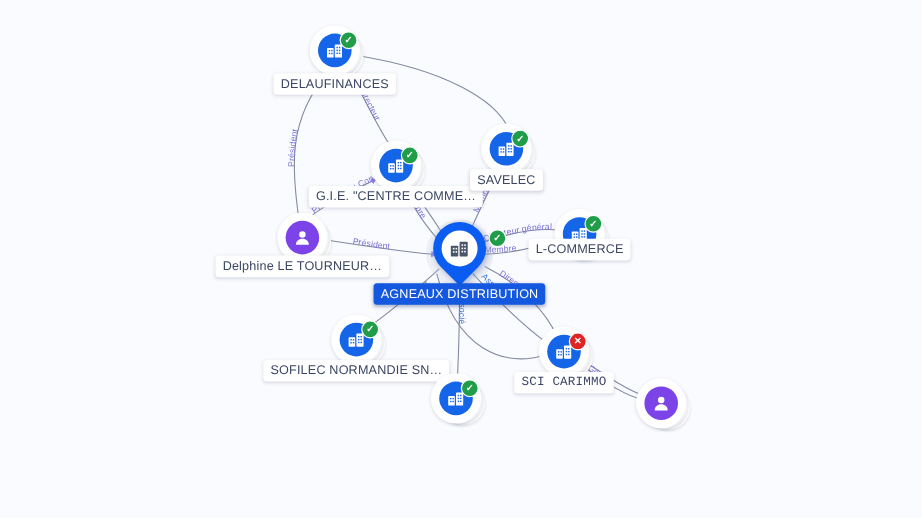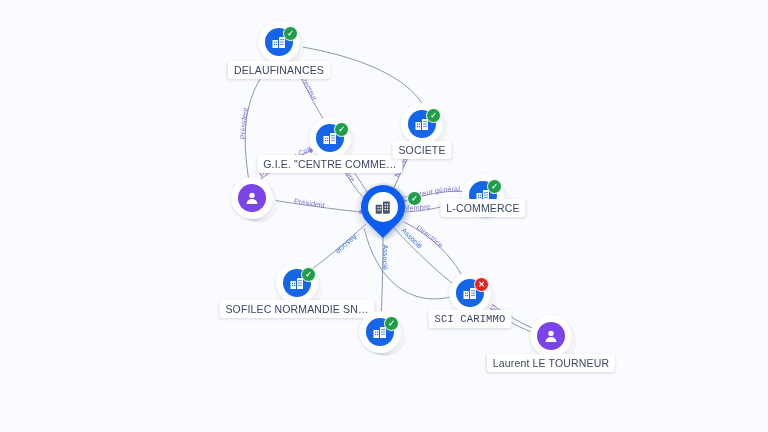--- a/index.html
+++ b/index.html
@@ -285,21 +285,21 @@
             <rect x="11.4" y="5" width="1.2" height="1.2"></rect>
             <rect x="9.4" y="7.4" width="1.2" height="1.2"></rect>
             <rect x="11.4" y="7.4" width="1.2" height="1.2"></rect>
             <rect x="9.4" y="9.8" width="1.2" height="1.2"></rect>
             <rect x="11.4" y="9.8" width="1.2" height="1.2"></rect>
           </g>
         </svg>
     </div>
     <div class="badge ok node-badge">✓</div>
   </div>
-  <div class="label" style="left:422px; top:141px;">SOCIETE</div>
+  <div class="label" style="left:422px; top:141px;">SAVELEC</div>
 
   <div class="node" style="left:483px; top:195px;">
     <div class="stack s3"></div>
     <div class="stack s2"></div>
     <div class="stack s1"></div>
     <div class="disc">
       <svg width="16" height="16" viewBox="0 0 16 16">
           <g fill="#fff">
             <rect x="1.5" y="6" width="5.5" height="8" rx="0.6"></rect>
             <rect x="8" y="3" width="6" height="11" rx="0.6"></rect>
@@ -326,20 +326,21 @@
     <div class="stack s3"></div>
     <div class="stack s2"></div>
     <div class="stack s1"></div>
     <div class="disc person">
       <svg width="16" height="16" viewBox="0 0 16 16">
           <circle cx="8" cy="5.4" r="2.7" fill="#fff"></circle>
           <path d="M2.6 14c0-3.1 2.4-5.1 5.4-5.1s5.4 2 5.4 5.1z" fill="#fff"></path>
         </svg>
     </div>
   </div>
+  <div class="label" style="left:252px; top:213px;">Delphine LE TOURNEUR…</div>
 
   <div class="node" style="left:297px; top:283px;">
     <div class="stack s3"></div>
     <div class="stack s2"></div>
     <div class="stack s1"></div>
     <div class="disc">
       <svg width="16" height="16" viewBox="0 0 16 16">
           <g fill="#fff">
             <rect x="1.5" y="6" width="5.5" height="8" rx="0.6"></rect>
             <rect x="8" y="3" width="6" height="11" rx="0.6"></rect>
@@ -421,21 +422,20 @@
     <div class="stack s3"></div>
     <div class="stack s2"></div>
     <div class="stack s1"></div>
     <div class="disc person">
       <svg width="16" height="16" viewBox="0 0 16 16">
           <circle cx="8" cy="5.4" r="2.7" fill="#fff"></circle>
           <path d="M2.6 14c0-3.1 2.4-5.1 5.4-5.1s5.4 2 5.4 5.1z" fill="#fff"></path>
         </svg>
     </div>
   </div>
-  <div class="label" style="left:551px; top:354px;">Laurent LE TOURNEUR</div>
 
   <div class="node" style="left:383px; top:211px;">
     <div class="pin">
       <div class="halo"></div>
       <div class="shape"></div>
       <div class="inner">
         <svg width="18" height="18" viewBox="0 0 16 16">
             <g fill="#4a5568">
               <rect x="1.5" y="6" width="5.5" height="8" rx="0.6"></rect>
               <rect x="8" y="3" width="6" height="11" rx="0.6"></rect>
@@ -450,14 +450,15 @@
               <rect x="9.4" y="7.4" width="1.2" height="1.2"></rect>
               <rect x="11.4" y="7.4" width="1.2" height="1.2"></rect>
               <rect x="9.4" y="9.8" width="1.2" height="1.2"></rect>
               <rect x="11.4" y="9.8" width="1.2" height="1.2"></rect>
             </g>
           </svg>
       </div>
     </div>
     <div class="badge ok pin-badge">✓</div>
   </div>
+  <div class="label selected" style="left:383px; top:236px;">AGNEAUX DISTRIBUTION</div>
 
 </div>
 
 </body></html>

